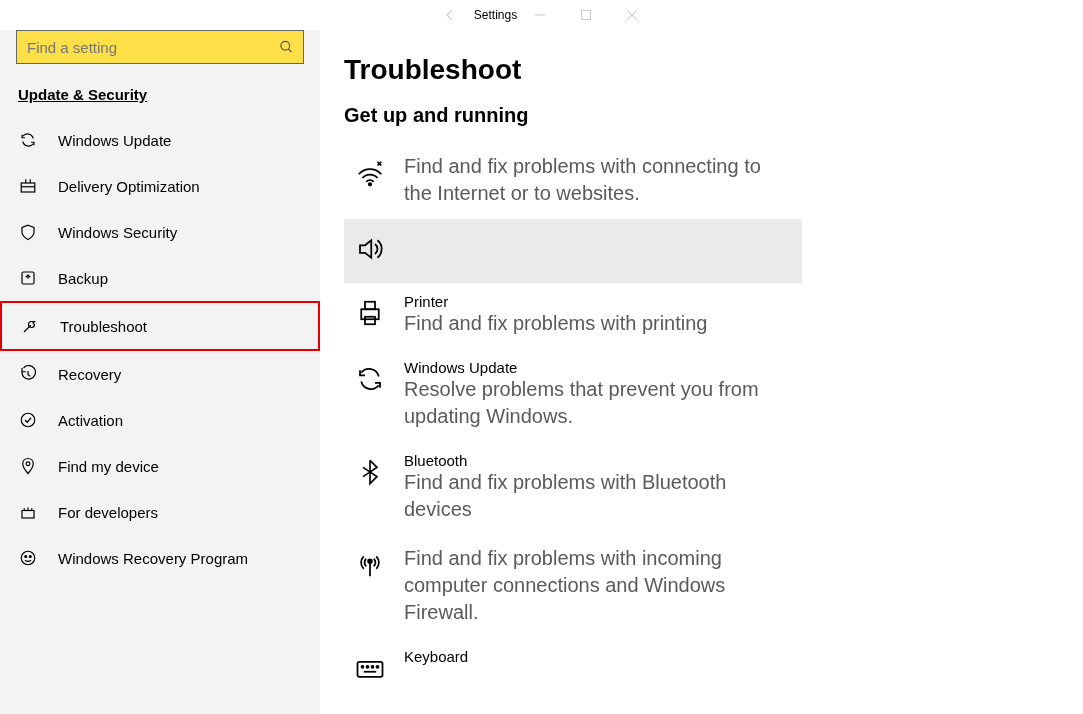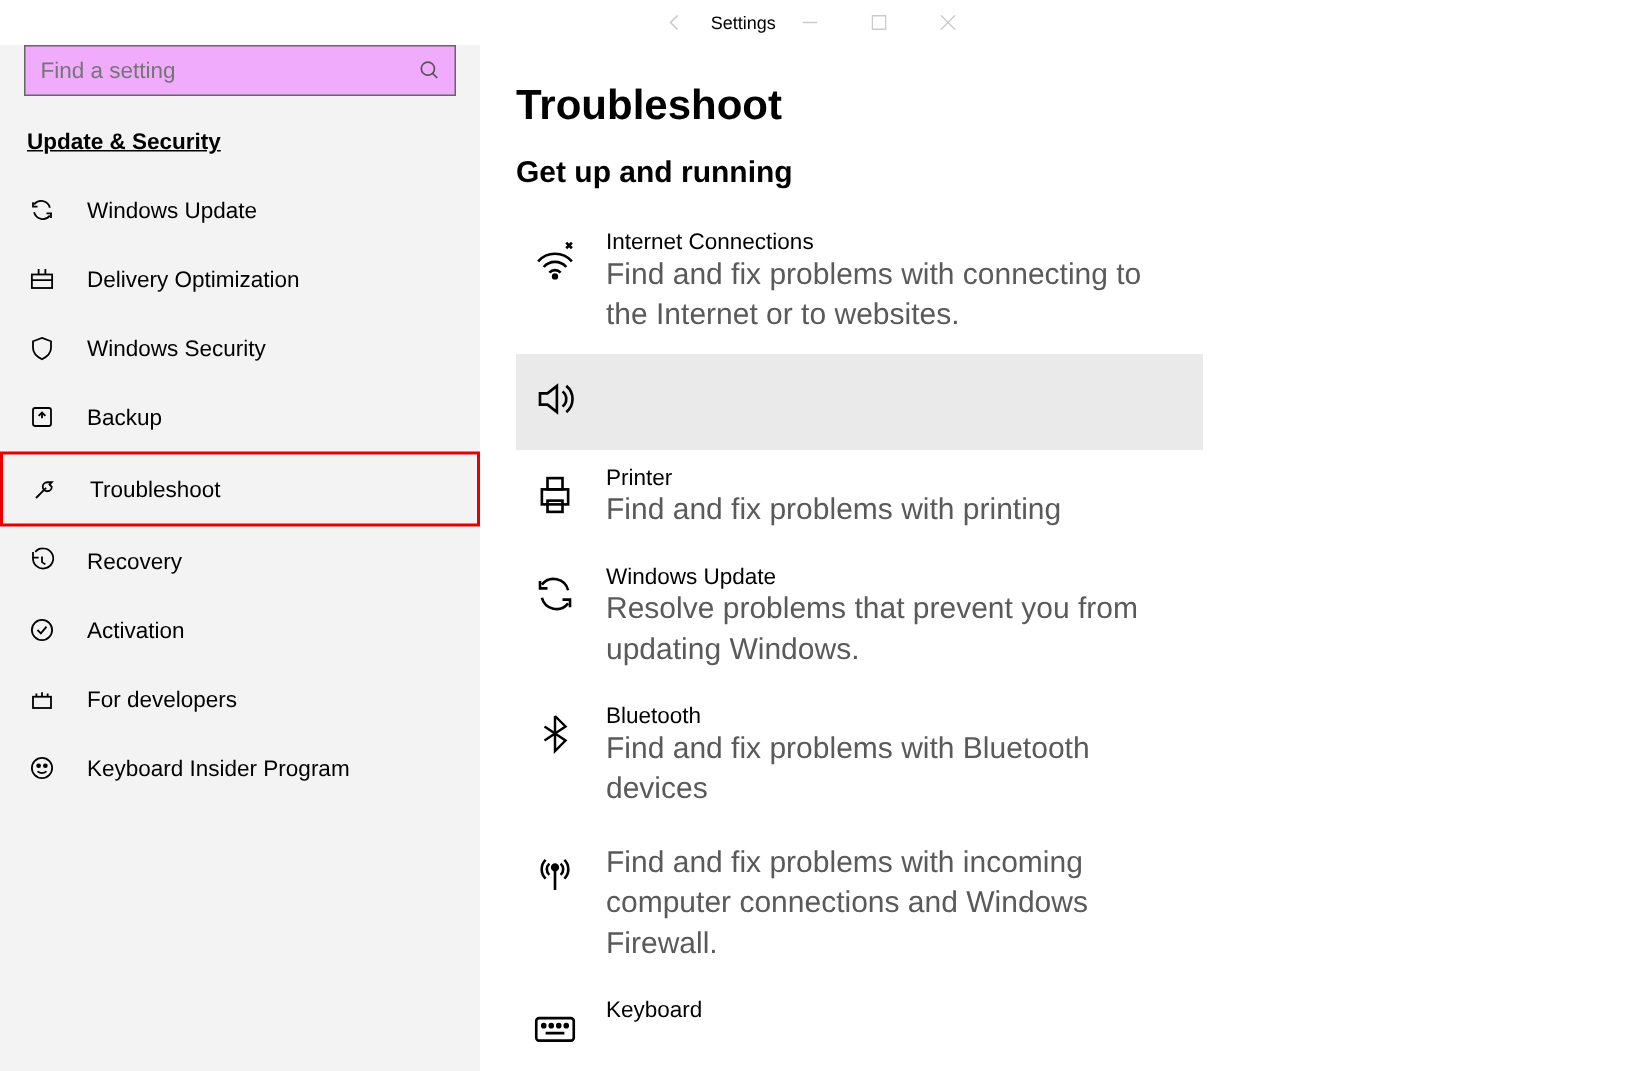--- a/index.html
+++ b/index.html
@@ -11,21 +11,21 @@
   .back-icon { width: 16px; height: 16px; display: flex; align-items: center; justify-content: center; color: #aaa; }
   .winbtns { display: flex; }
   .winbtn { width: 46px; height: 30px; display: flex; align-items: center; justify-content: center; color: #ccc; }
   .winbtn svg { stroke: #ccc; }
   
   .app { display: flex; height: calc(714px - 30px); }
   .sidebar { width: 320px; background: #f3f3f3; padding: 0; }
   .sidebar .home { display: flex; align-items: center; gap: 16px; padding: 14px 18px 12px 18px; font-size: 15px; }
   .search-wrap { padding: 0 16px 12px 16px; }
   .search { position: relative; }
-  .search input { width: 100%; height: 34px; border: 1px solid #666; background: #f0abfc; padding: 0 34px 0 10px; font-size: 15px; color: #333; outline: none; }
+  .search input { width: 100%; height: 34px; border: 1px solid #666; background: #fde047; padding: 0 34px 0 10px; font-size: 15px; color: #333; outline: none; }
   .search .search-icon { position: absolute; right: 10px; top: 50%; transform: translateY(-50%); color: #555; }
   .category { font-weight: 600; font-size: 15px; padding: 10px 18px 14px 18px; text-decoration: underline; }
   .nav { display: flex; flex-direction: column; }
   .nav-item { display: flex; align-items: center; gap: 20px; padding: 13px 18px; font-size: 15px; color: #000; }
   .nav-item .icon { width: 20px; height: 20px; display: flex; align-items: center; justify-content: center; }
   .highlight-box { border: 2.5px solid #e60000; }
   
   .main { flex: 1; padding: 24px 24px 0 24px; overflow: auto; }
   .page-title { font-size: 28px; font-weight: 600; margin-bottom: 18px; }
   .section-title { font-size: 20px; font-weight: 600; margin: 8px 0 16px 0; }
@@ -158,20 +158,29 @@
       <div class="nav-item">
         <span class="icon">
           <svg width="18" height="18" viewBox="0 0 24 24" fill="none" stroke="#000" stroke-width="1.6">
               <circle cx="12" cy="12" r="9"></circle>
               <path d="M8 12 l3 3 l5 -6"></path>
             </svg>
         </span>
         <span>Activation</span>
       </div>
 
+      <div class="nav-item">
+        <span class="icon">
+          <svg width="18" height="18" viewBox="0 0 24 24" fill="none" stroke="#000" stroke-width="1.6">
+              <path d="M12 2 C8 2 5 5 5 9 c0 5 7 13 7 13 s7 -8 7 -13 c0 -4 -3 -7 -7 -7 z"></path>
+              <circle cx="12" cy="9" r="2.5"></circle>
+            </svg>
+        </span>
+        <span>Find my device</span>
+      </div>
 
       <div class="nav-item">
         <span class="icon">
           <svg width="18" height="18" viewBox="0 0 24 24" fill="none" stroke="#000" stroke-width="1.6">
               <rect x="4" y="10" width="16" height="10"></rect>
               <path d="M7 10 v-3"></path>
               <path d="M12 10 v-4"></path>
               <path d="M17 10 v-3"></path>
             </svg>
         </span>
@@ -180,21 +189,21 @@
 
       <div class="nav-item">
         <span class="icon">
           <svg width="18" height="18" viewBox="0 0 24 24" fill="none" stroke="#000" stroke-width="1.6">
               <circle cx="12" cy="12" r="9"></circle>
               <circle cx="9" cy="10" r="1.3" fill="#000"></circle>
               <circle cx="15" cy="10" r="1.3" fill="#000"></circle>
               <path d="M8 15 q4 3 8 0"></path>
             </svg>
         </span>
-        <span>Keyboard Insider Program</span>
+        <span>Windows Recovery Program</span>
       </div>
 
     </div>
   </div>
 
   <div class="main">
     <div class="page-title">Troubleshoot</div>
 
     <div class="section-title">Get up and running</div>
     <div class="tile-list">
@@ -203,21 +212,20 @@
         <div class="ticon">
           <svg width="30" height="30" viewBox="0 0 24 24" fill="none" stroke="#000" stroke-width="1.4">
               <path d="M3 13 a12 12 0 0 1 18 0"></path>
               <path d="M6 16 a8 8 0 0 1 12 0"></path>
               <path d="M9 19 a4 4 0 0 1 6 0"></path>
               <circle cx="12" cy="21" r="1" fill="#000"></circle>
               <path d="M18 3 l3 3 m0 -3 l-3 3"></path>
             </svg>
         </div>
         <div class="ttext">
-          <div class="ttitle">Internet Connections</div>
           <div class="tdesc">Find and fix problems with connecting to the Internet or to websites.</div>
         </div>
       </div>
 
       <div class="tile selected">
         <div class="ticon">
           <svg width="30" height="30" viewBox="0 0 24 24" fill="none" stroke="#000" stroke-width="1.4">
               <path d="M4 9 v6 h4 l5 4 V5 l-5 4 z"></path>
               <path d="M16 8 a5 5 0 0 1 0 8"></path>
               <path d="M18 5 a9 9 0 0 1 0 14"></path>

